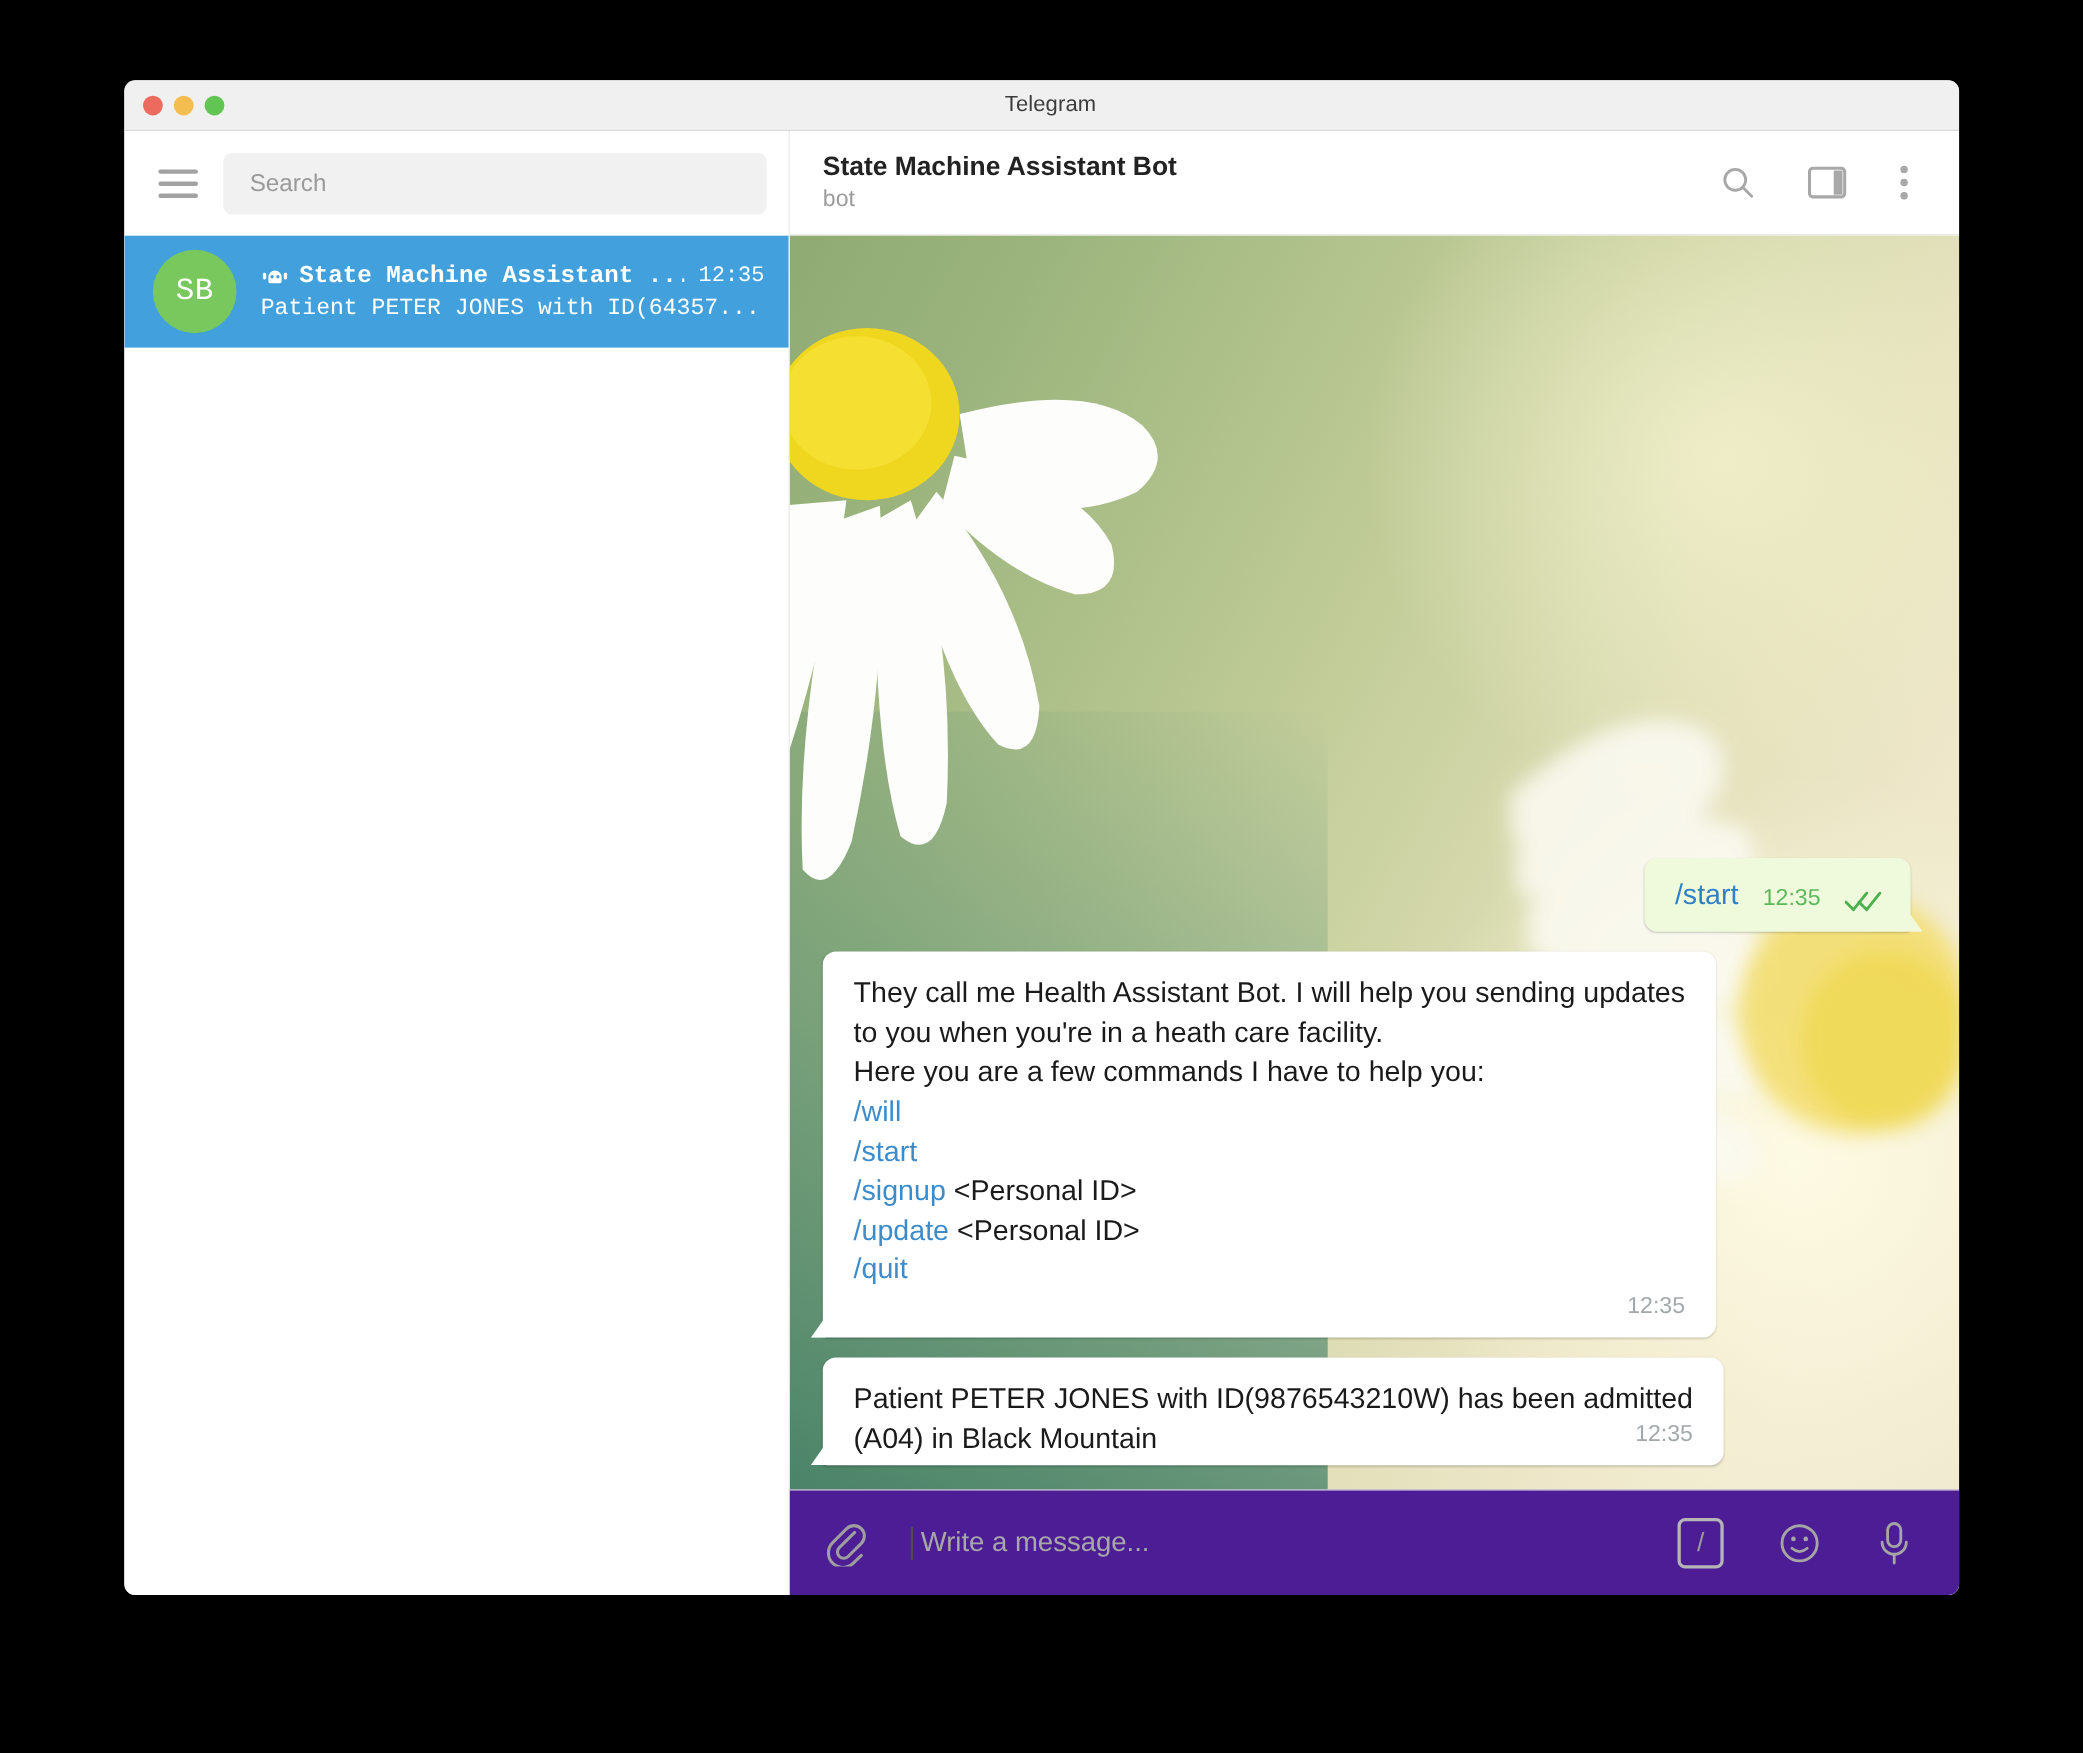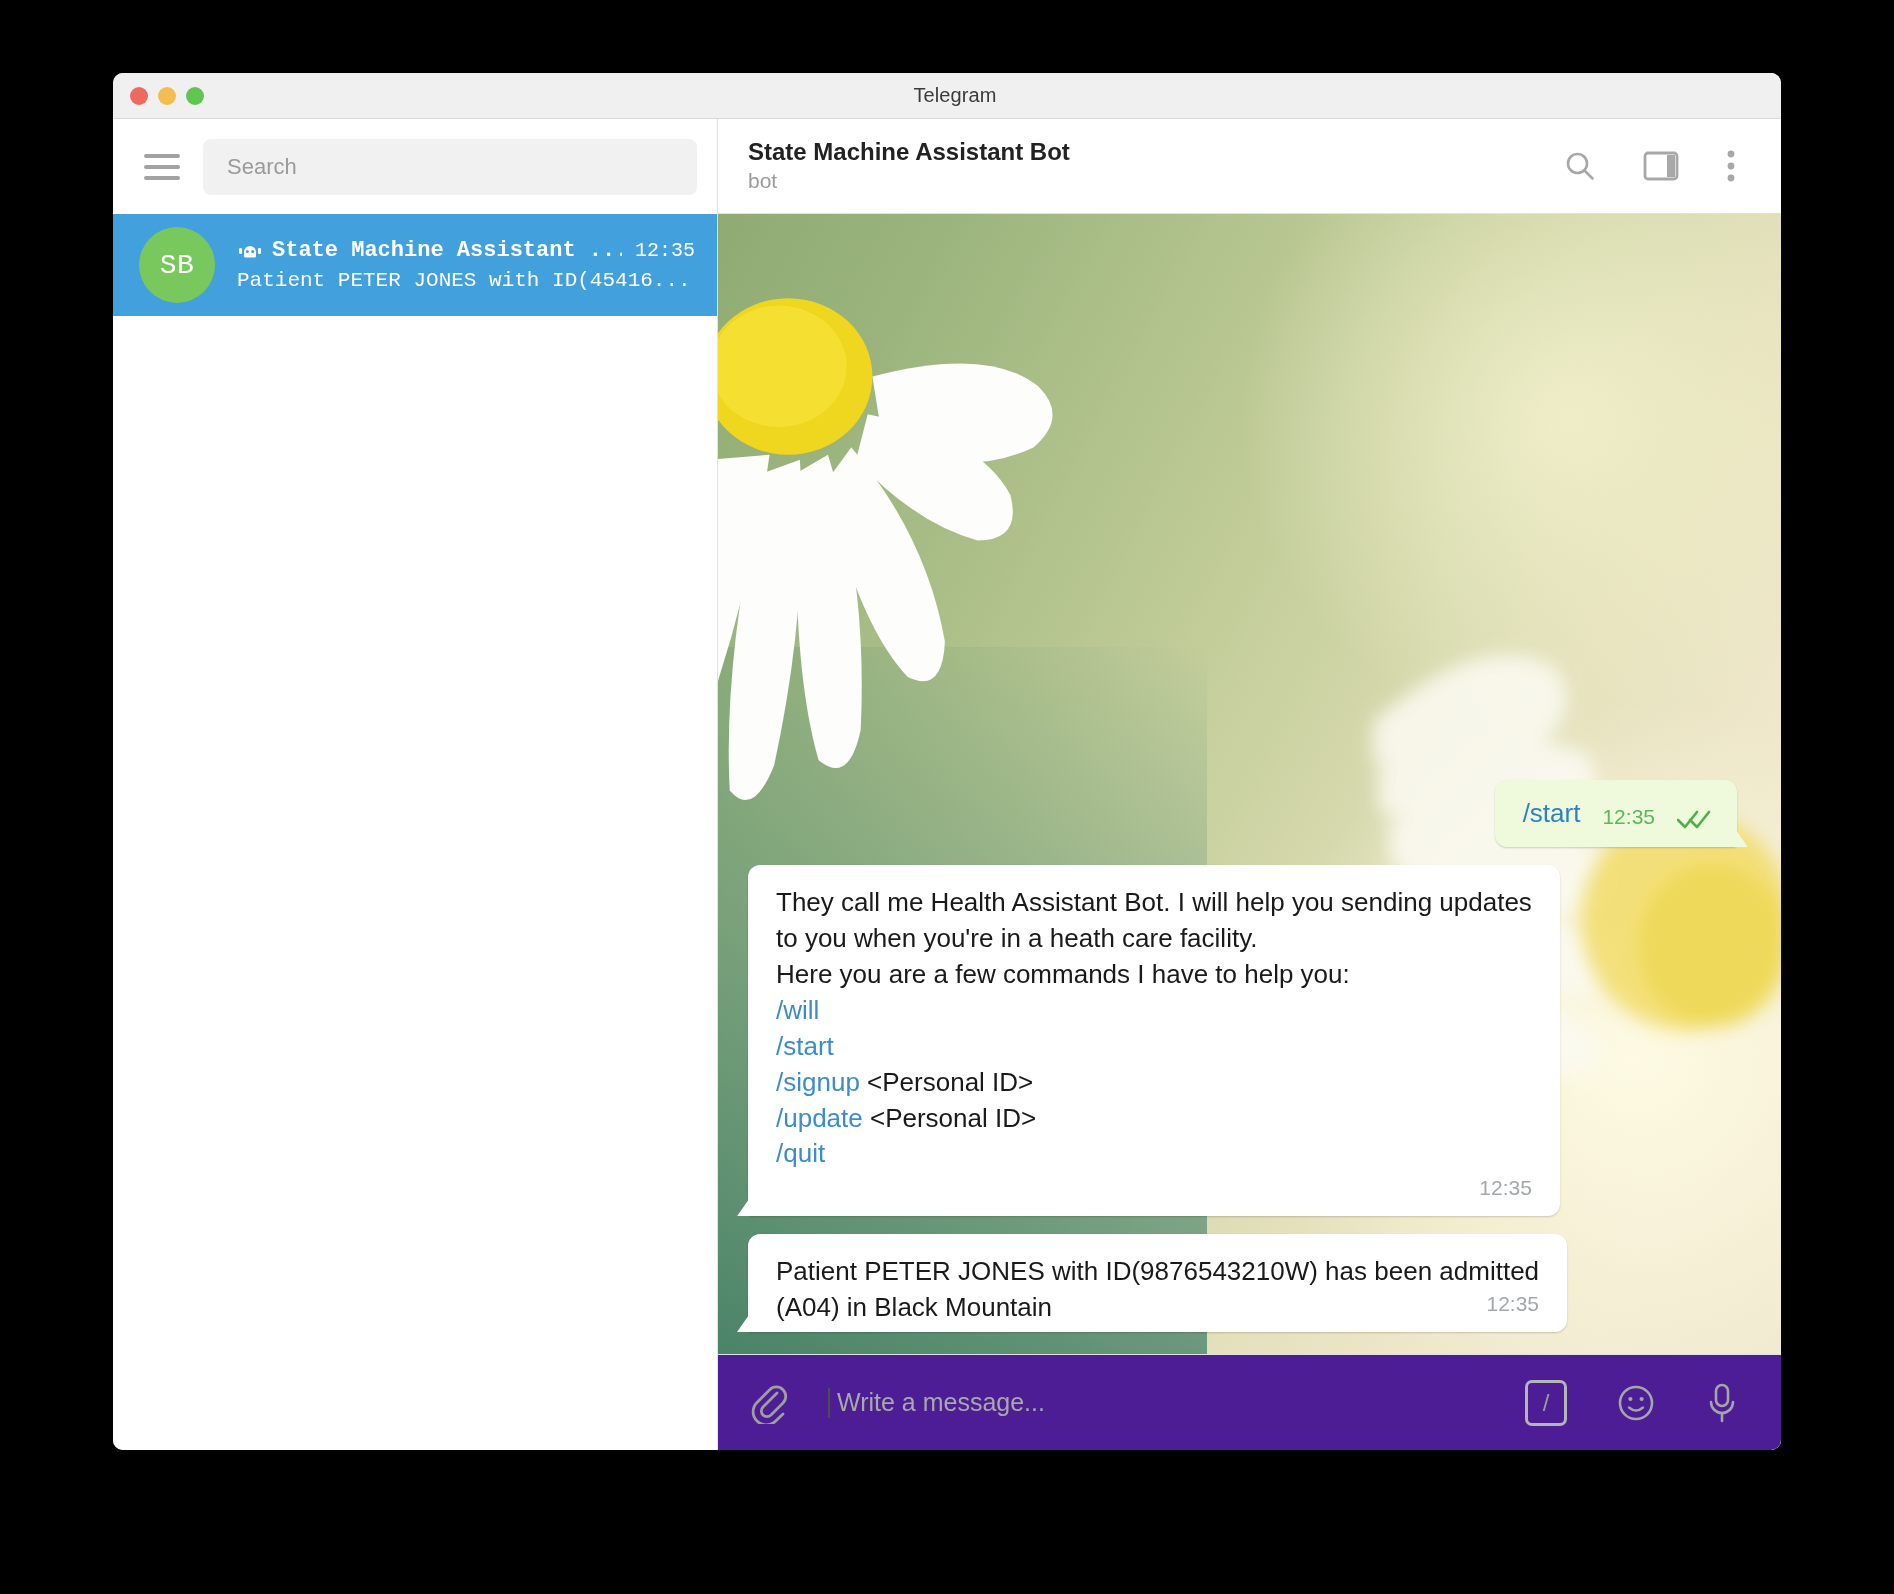--- a/index.html
+++ b/index.html
@@ -365,21 +365,21 @@
                   <rect x="2" y="7" width="3" height="6" rx="1.3" fill="#ffffff"></rect>
                   <rect x="21" y="7" width="3" height="6" rx="1.3" fill="#ffffff"></rect>
                   <path d="M7 11a6 6 0 0 1 12 0v4a1.6 1.6 0 0 1-1.6 1.6H8.6A1.6 1.6 0 0 1 7 15z" fill="#ffffff"></path>
                   <circle cx="10.4" cy="10.6" r="1.5" fill="#42a0dc"></circle>
                   <circle cx="15.6" cy="10.6" r="1.5" fill="#42a0dc"></circle>
                 </svg>
               </span>
               <span class="chat-name">State Machine Assistant ...</span>
               <span class="chat-time">12:35</span>
             </div>
-            <div class="chat-preview">Patient PETER JONES with ID(45416...</div>
+            <div class="chat-preview">Patient PETER JONES with ID(64357...</div>
           </div>
         </div>
       </div>
     </div>
 
     <div class="chat-panel">
 
       <div class="chat-header">
         <div class="ch-titles">
           <div class="ch-title">State Machine Assistant Bot</div>

